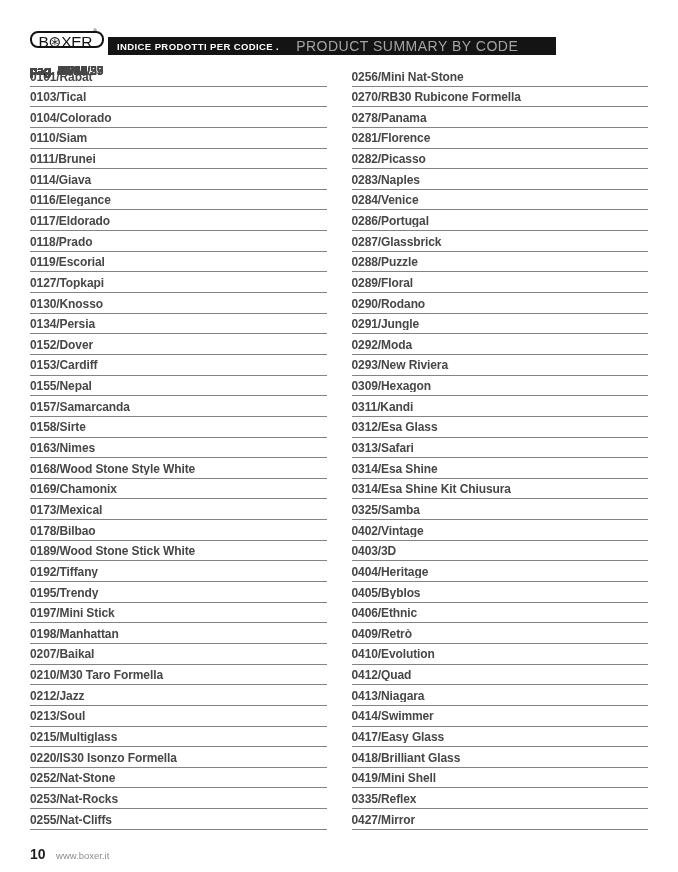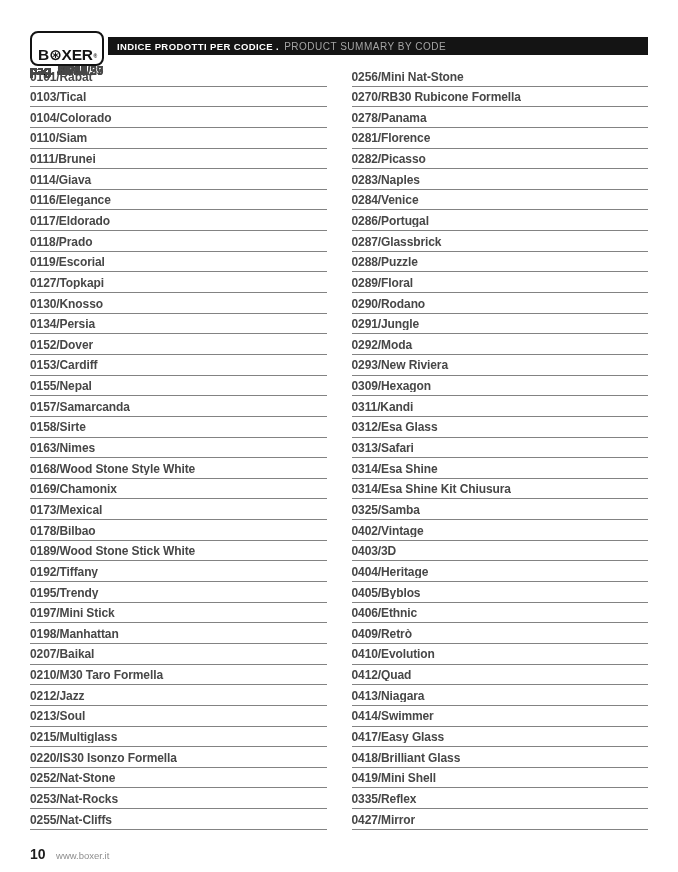--- a/index.html
+++ b/index.html
@@ -5,34 +5,34 @@
   html,body{margin:0;padding:0;}
   body{
     width:678px;height:872px;background:#ffffff;position:relative;overflow:hidden;
     font-family:"Liberation Sans","DejaVu Sans",sans-serif;
     -webkit-font-smoothing:antialiased;
   }
   .page{position:absolute;inset:0;}
 
   
   .logo{
-    position:absolute;left:30px;top:31px;width:74px;height:35px;
+    position:absolute;left:30px;top:31px;width:74px;height:17px;
     border:2.5px solid #131313;border-radius:8px;background:#fff;
-    display:flex;align-items:flex-end;justify-content:center;
-    font-weight:700;font-size:15.5px;letter-spacing:-0.3px;color:#131313;
+    display:flex;align-items:flex-start;justify-content:center;
+    font-weight:400;font-size:15.5px;letter-spacing:-0.3px;color:#131313;
     box-sizing:border-box;white-space:nowrap;
   }
   .logo .reg{font-size:5px;vertical-align:top;position:relative;top:-5px;left:1px;}
   .title-bar{
-    position:absolute;left:108px;top:37px;width:540px;height:18px;
+    position:absolute;left:108px;top:37px;width:448px;height:18px;
     background:#141414;color:#ffffff;display:flex;align-items:center;
     box-sizing:border-box;padding-left:9px;white-space:nowrap;
   }
   .title-bar .t-bold{font-weight:700;font-size:9.5px;letter-spacing:0.4px;}
-  .title-bar .t-light{color:#a5a5a5;font-size:10px;letter-spacing:0.5px;margin-left:5px;}
+  .title-bar .t-light{color:#a5a5a5;font-size:14px;letter-spacing:0.5px;margin-left:17px;}
 
   
   .index{
     position:absolute;left:30px;top:66px;width:618px;
     display:grid;grid-template-columns:1fr 1fr;column-gap:25px;
   }
   .col{display:block;}
   .row{
     height:20.65px;box-sizing:border-box;border-bottom:1px solid #838383;
     display:flex;align-items:flex-start;padding-top:5.5px;

